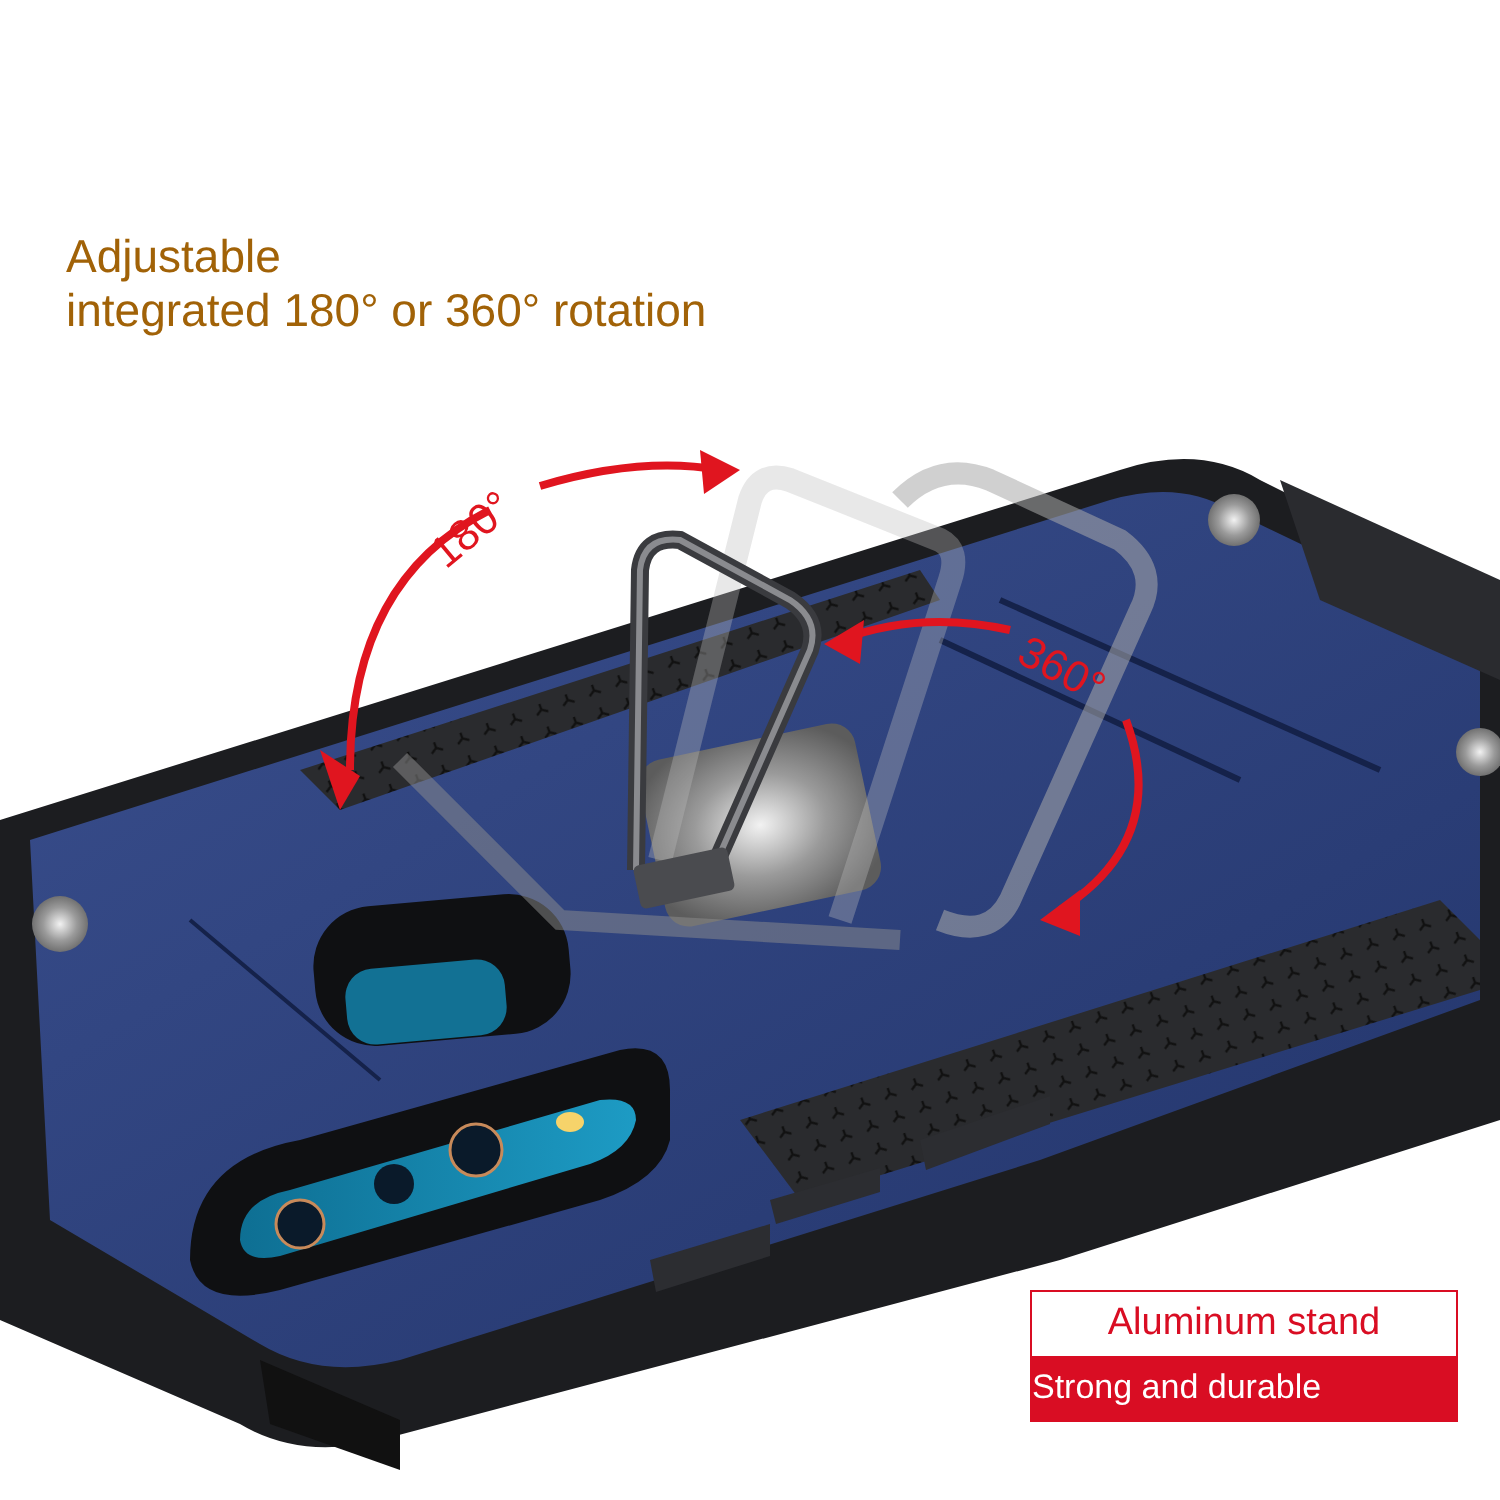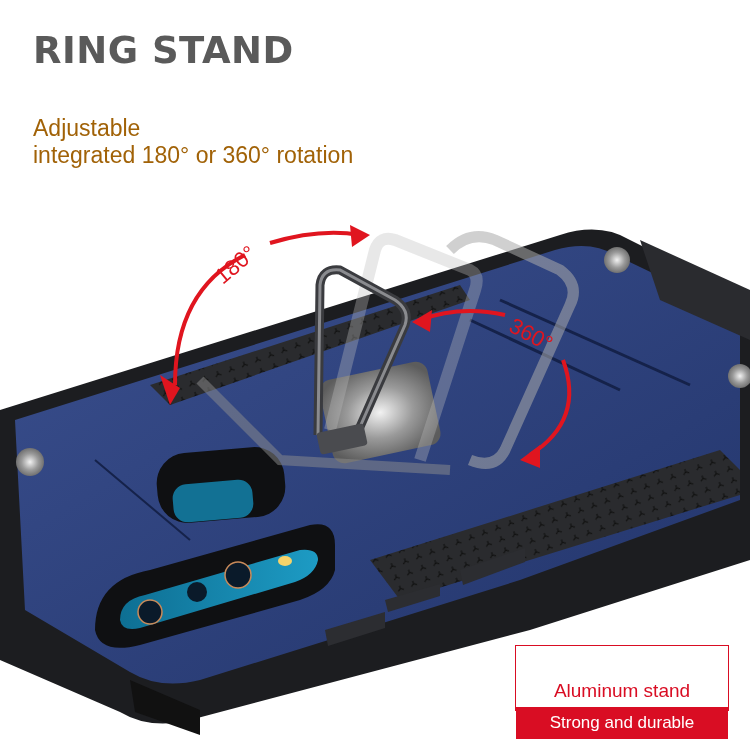--- a/index.html
+++ b/index.html
@@ -3,22 +3,22 @@
 <meta charset="utf-8">
 <style>
   html, body { margin:0; padding:0; }
   body { width:750px; height:750px; background:#ffffff; position:relative; overflow:hidden; font-family:"Liberation Sans", sans-serif; }
   .headline { position:absolute; left:33px; top:30px; color:#5a5a5a; font-weight:bold; font-size:37px; line-height:42px; letter-spacing:0.5px; font-family:"DejaVu Sans", sans-serif; }
   .sub { position:absolute; left:33px; color:#a16207; font-size:23px; line-height:27px; }
   .sub1 { top:115px; }
   .sub2 { top:142px; }
   .art { position:absolute; left:0; top:0; width:750px; height:750px; }
   .badge { position:absolute; left:515px; top:645px; width:214px; height:66px; border:1px solid #d90d23; box-sizing:border-box; }
-  .badge-top { height:32px; background:#fff; color:#d90d23; font-size:19px; line-height:32px; text-align:center;margin-top:29px; }
-  .badge-bot { height:32px; background:#d90d23; color:#fff; font-size:17px; line-height:32px; text-align:center; }
+  .badge-top { height:32px; background:#fff; color:#d90d23; font-size:19px; line-height:32px; text-align:center; }
+  .badge-bot { height:32px; background:#d90d23; color:#fff; font-size:17px; line-height:32px; text-align:left; }
   .deg { position:absolute; color:#e0151f; font-size:22px; font-family:"Liberation Sans", sans-serif; }
 </style>
 </head>
 <body>
 
 <svg class="art" viewBox="0 0 750 750" xmlns="http://www.w3.org/2000/svg">
   <defs>
     <linearGradient id="blueG" x1="0" y1="0" x2="1" y2="1">
       <stop offset="0" stop-color="#3a4f8e"></stop>
       <stop offset="1" stop-color="#22346a"></stop>
@@ -97,21 +97,20 @@
     <polygon points="412,322 432,310 430,332" fill="#e0151f" stroke="none"></polygon>
     <path d="M563 360 Q585 420 530 455"></path>
     <polygon points="520,460 540,445 540,468" fill="#e0151f" stroke="none"></polygon>
   </g>
 </svg>
 
 <div class="deg" style="left:213px;top:252px;transform:rotate(-40deg);">180°</div>
 <div class="deg" style="left:508px;top:322px;transform:rotate(28deg);">360°</div>
 
 <div class="headline">
-  <div>RING STAND</div>
 </div>
 <div class="sub sub1">Adjustable</div>
 <div class="sub sub2">integrated 180° or 360° rotation</div>
 
 <div class="badge">
   <div class="badge-top">Aluminum stand</div>
   <div class="badge-bot">Strong and durable</div>
 </div>
 
 </body></html>

